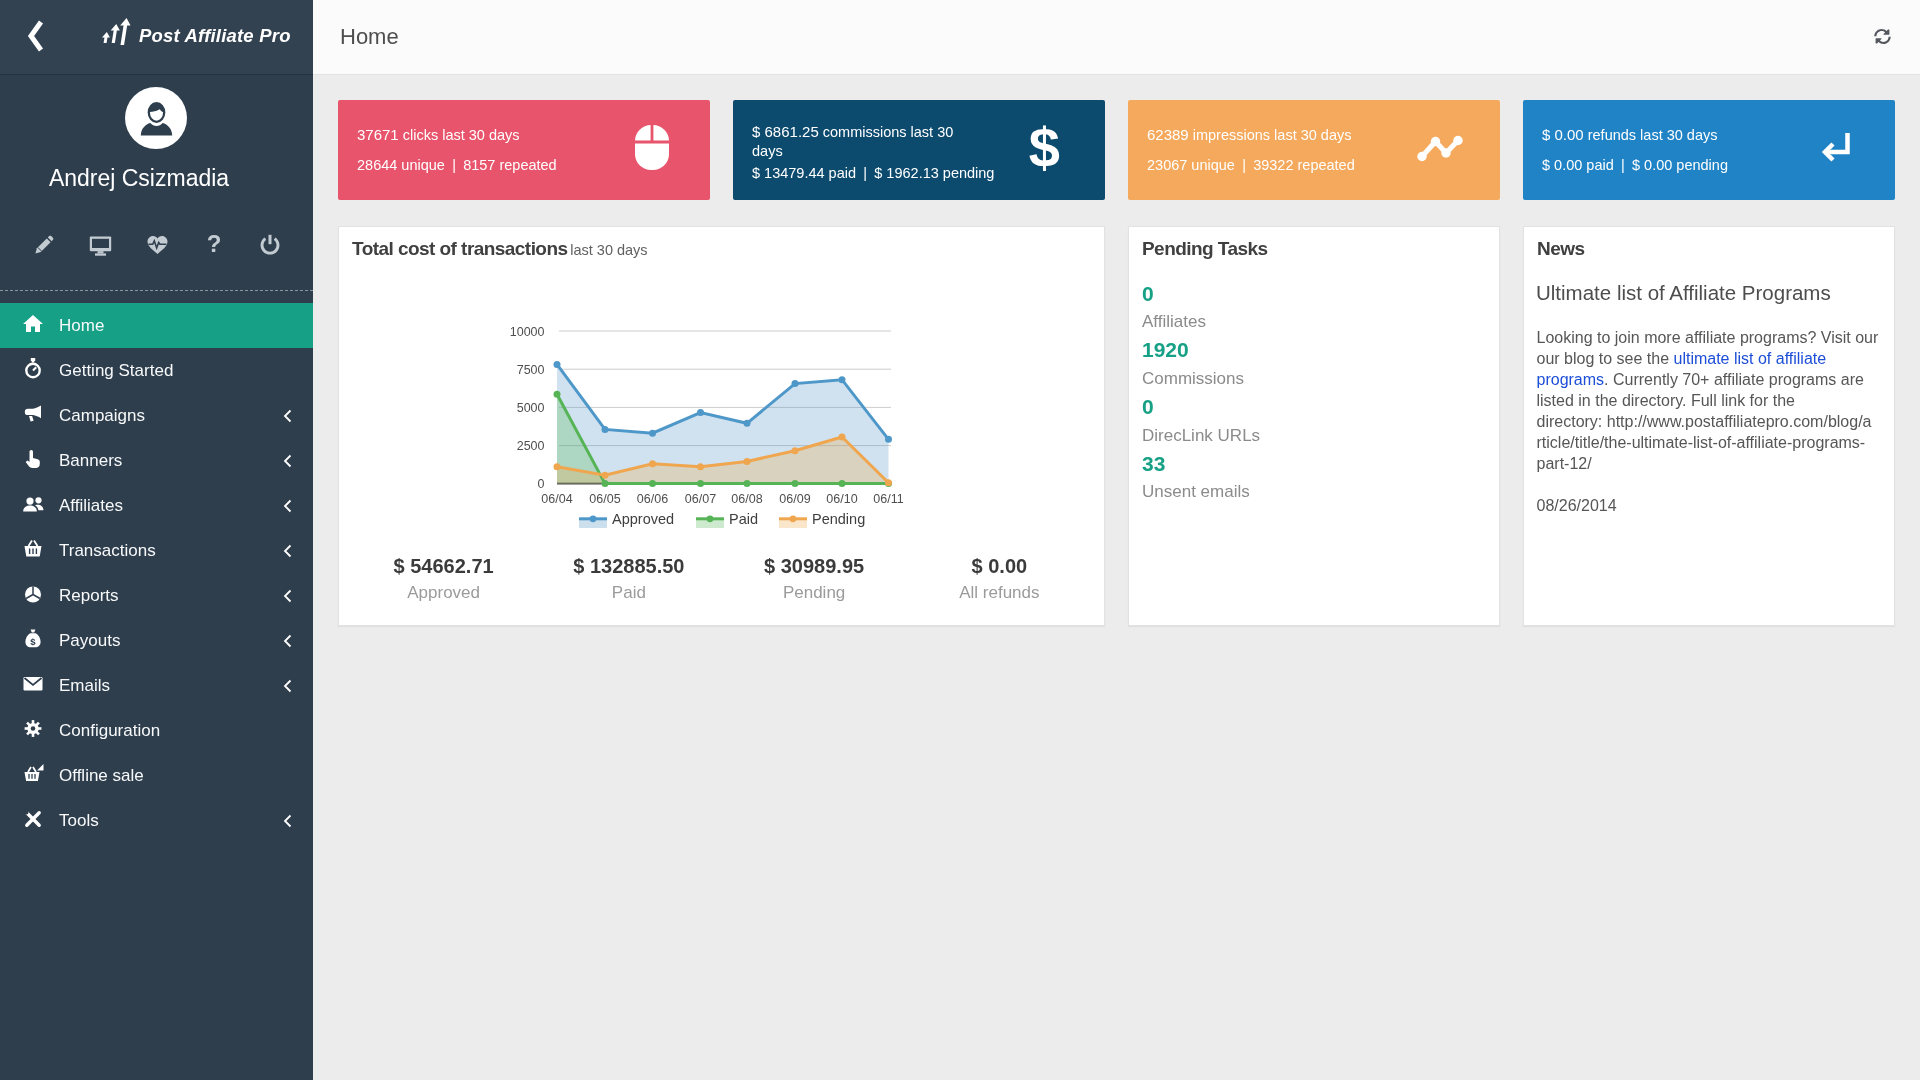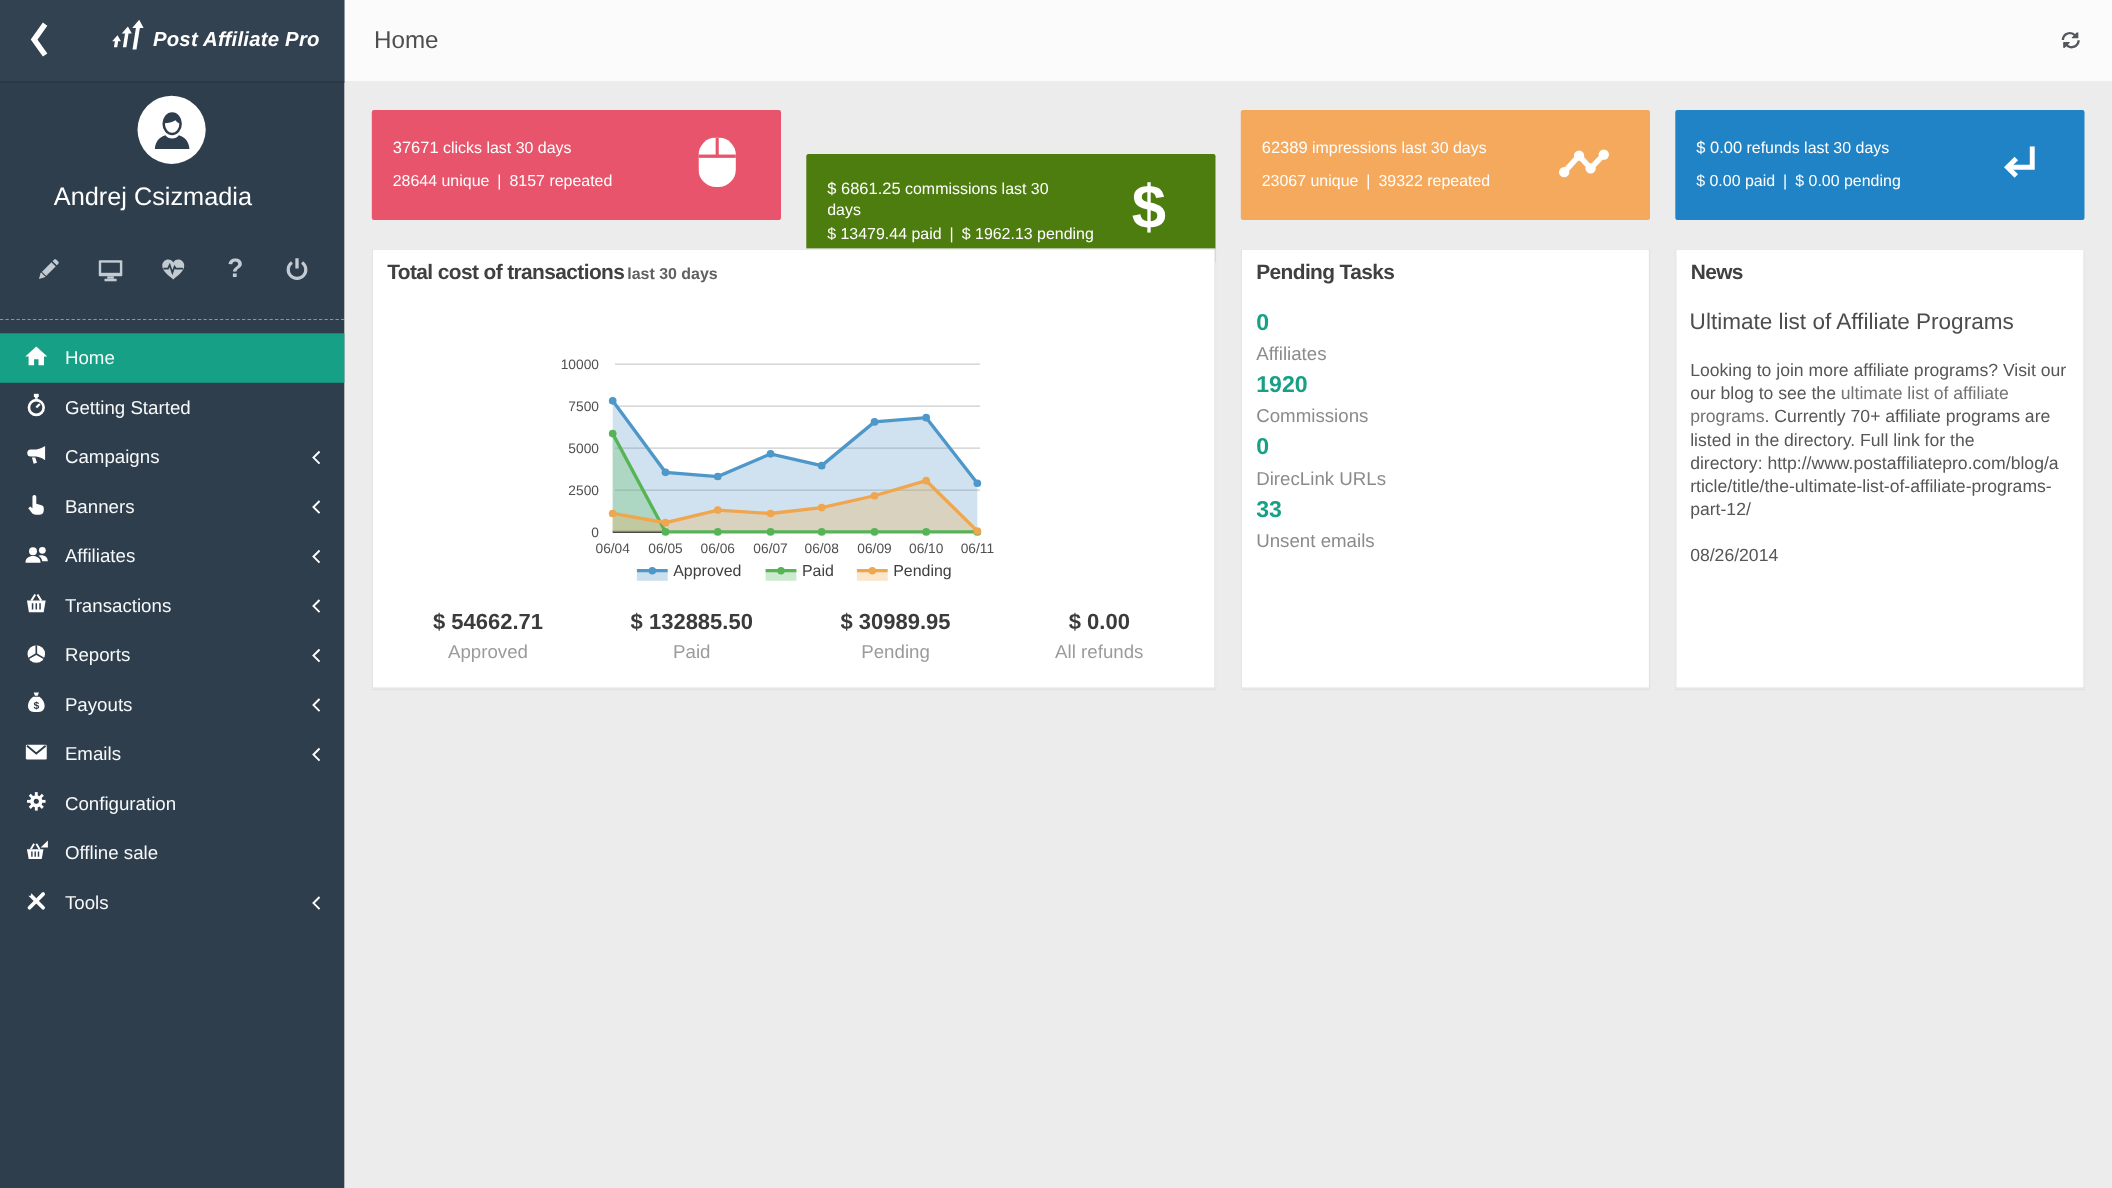--- a/index.html
+++ b/index.html
@@ -22,41 +22,41 @@
 .menu li { position:relative; height:45px; color:#f7f9fa; font-size:17px; }
 .menu li.active { background:#16a085; }
 .menu li .mi { position:absolute; left:19px; top:50%; transform:translateY(-50%); width:28px; text-align:center; }
 .menu li .lbl { position:absolute; left:59px; top:50%; transform:translateY(-50%); }
 .menu li .arr { position:absolute; right:21px; top:50%; transform:translateY(-50%); }
 .stat { position:absolute; top:100px; height:100px; width:372px; border-radius:2px; color:#fff; }
 .stat .t1 { position:absolute; left:19px; right:86px; line-height:19.5px; font-size:14.5px; top:25px; }
 .stat .big { font-size:15px; margin-right:4px; }
 .stat .t2 { position:absolute; left:19px; font-size:14.5px; top:57.5px; line-height:15px; }
 .stat.c1 { left:338px;  background:#e8546b; }
-.stat.c2 { left:733px;  background:#4d7c0f;margin-top:40px; }
+.stat.c2 { left:733px;  background:#0c4a6e; }
 .stat.c3 { left:1128px; background:#f5a95d; }
 .stat.c4 { left:1523px; background:#2083c6; }
 .stat .icon { position:absolute; }
 .card { position:absolute; top:226px; height:400px; background:#fff; border:1px solid #e2e2e2; box-shadow:0 1px 1px rgba(0,0,0,0.05); }
 .card h2 { position:absolute; left:13px; top:11px; font-size:19px; font-weight:bold; color:#404040; letter-spacing:-0.55px; }
-.card h2 small { font-size:14.5px; font-weight:bold; color:#606060; letter-spacing:0; margin-left:-2px; }
+.card h2 small { font-size:14.5px; font-weight:normal; color:#606060; letter-spacing:0; margin-left:-2px; }
 .chart-card { left:338px; width:767px; }
 .tasks-card { left:1128px; width:372px; }
 .news-card { left:1523px; width:372px; }
 .totals { position:absolute; left:0; top:328px; width:100%; padding:0 12px; display:flex; }
 .totals .col { flex:1; text-align:center; }
 .totals .num { font-size:20px; font-weight:bold; color:#3b3b3b; line-height:22px; }
 .totals .cap { font-size:17px; color:#9b9b9b; line-height:24px; margin-top:4px; }
 .tlist { position:absolute; left:13px; top:53.6px; font-size:17px; }
 .tlist .g { line-height:26.5px; color:#16a085; font-weight:bold; font-size:21px; } .tlist .c { line-height:30.3px; color:#8b8b8b; }
 
 
 .news-card .head { position:absolute; left:12px; top:54px; font-size:20.5px; color:#4d4d4d; white-space:nowrap; }
 .news-card .body { position:absolute; left:12.5px; top:99.5px; font-size:16px; line-height:21px; color:#565656; white-space:nowrap; }
-.news-card .body .lnk { color:#737373; }
+.news-card .body .lnk { color:#1d4ed8; }
 .news-card .date { position:absolute; left:12.5px; top:269.5px; font-size:16px; color:#565656; }
 </style>
 </head>
 <body>
 
 <div class="topbar">
   <h1>Home</h1>
   <svg class="refresh" width="19" height="19" viewBox="0 0 19 19">
     <g fill="#54575e">
       <path d="M16.4 2.4 v4.9 c0 .3-.25.55-.55.55 h-4.9 c-.3 0-.55-.25-.55-.55 0-.15.06-.28.17-.39 l1.52-1.52 c-.92-.82-2.12-1.28-3.44-1.28 -2.87 0-5.2 2.33-5.2 5.2 H1.3 c0-4.03 3.27-7.3 7.3-7.3 1.9 0 3.63.73 4.93 1.92 l1.43-1.43 c.1-.1.24-.17.39-.17 .3 0 .55.25.55.55 z"></path>

